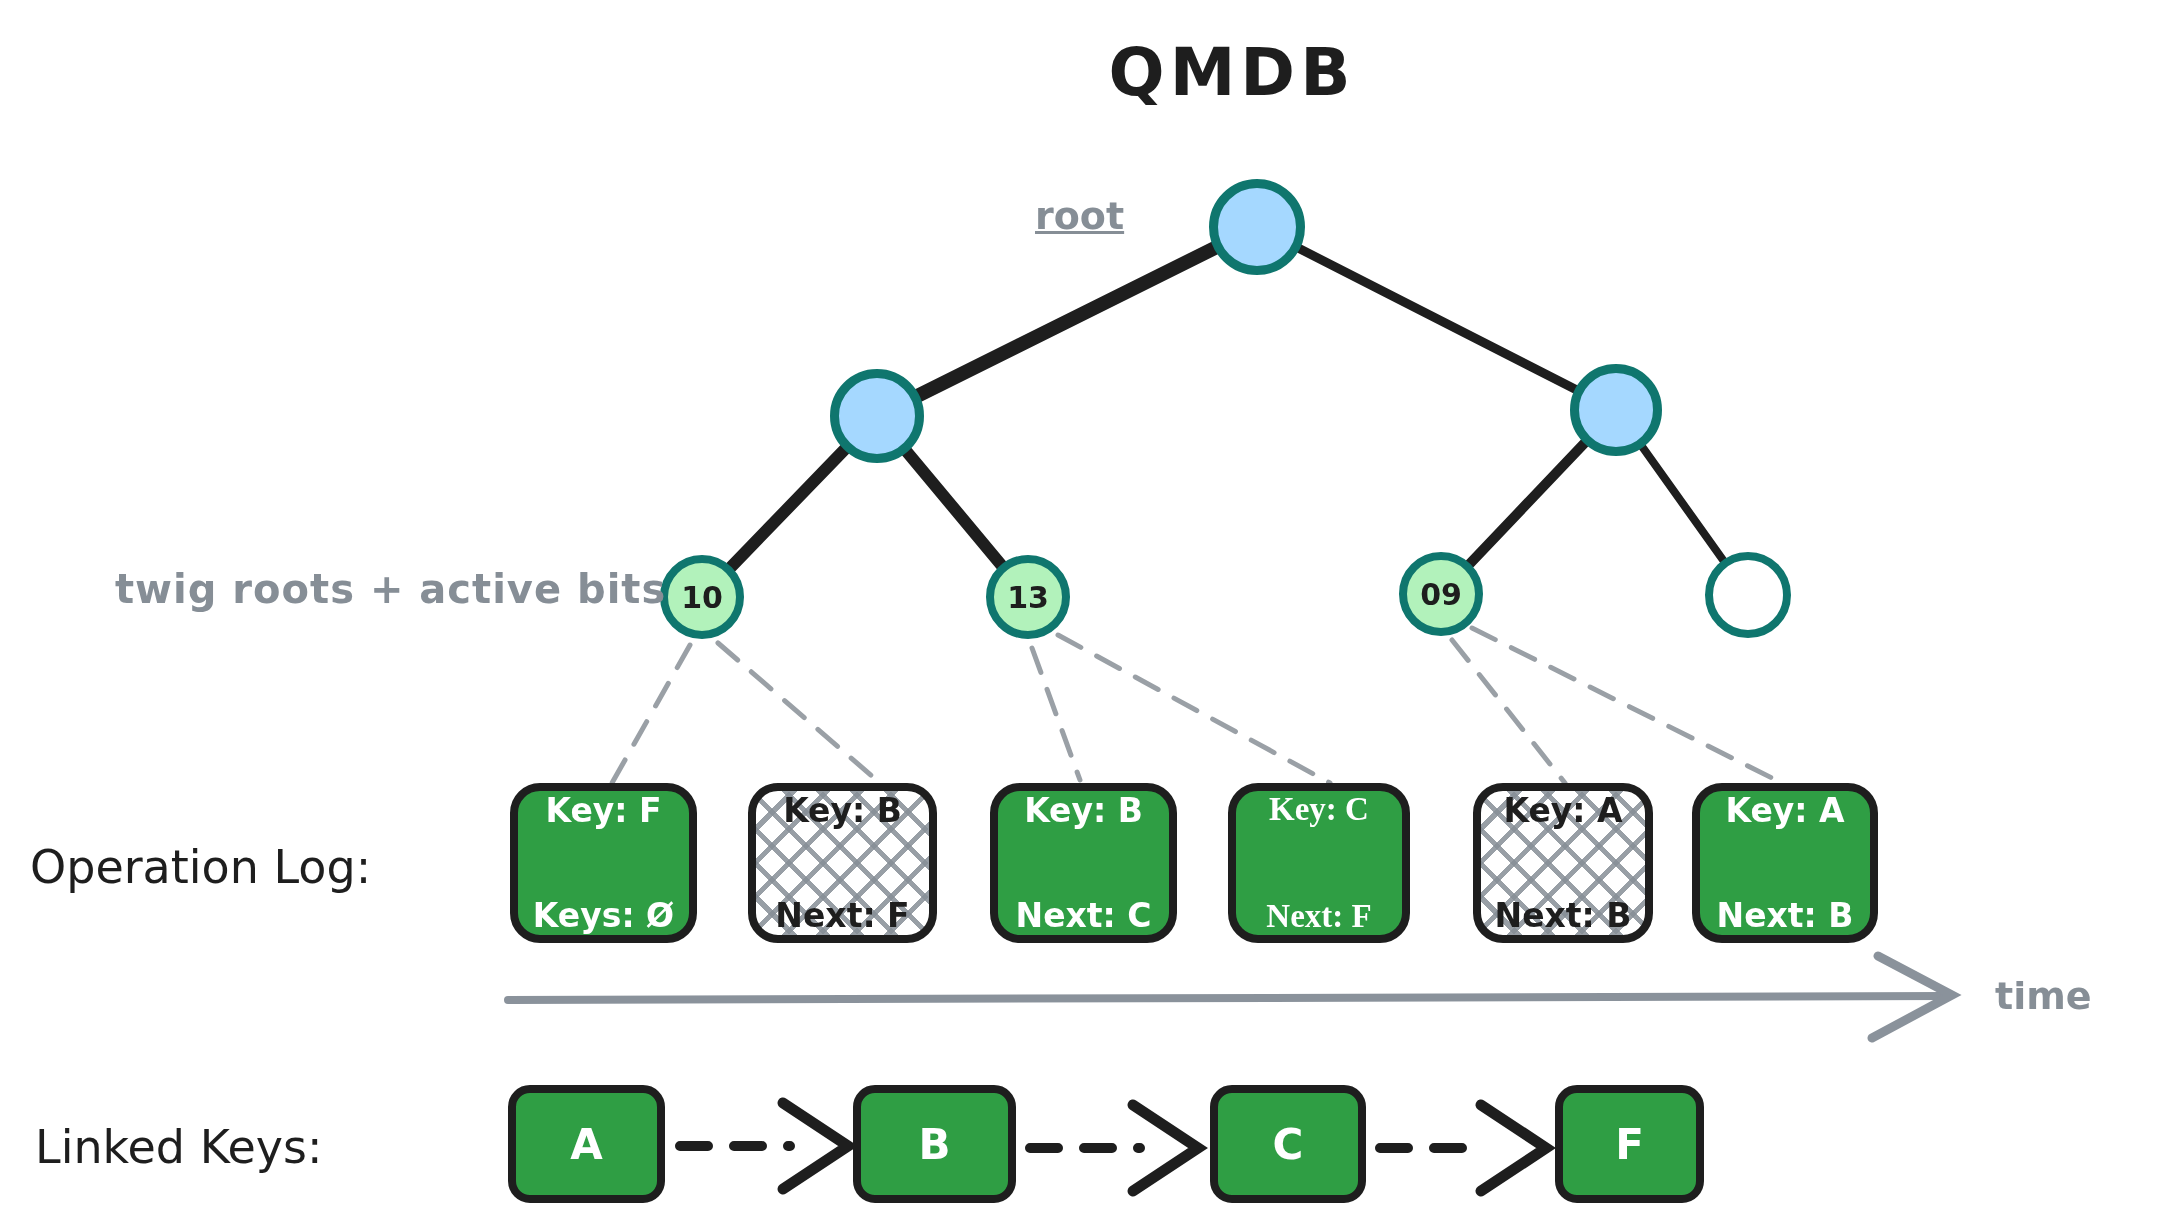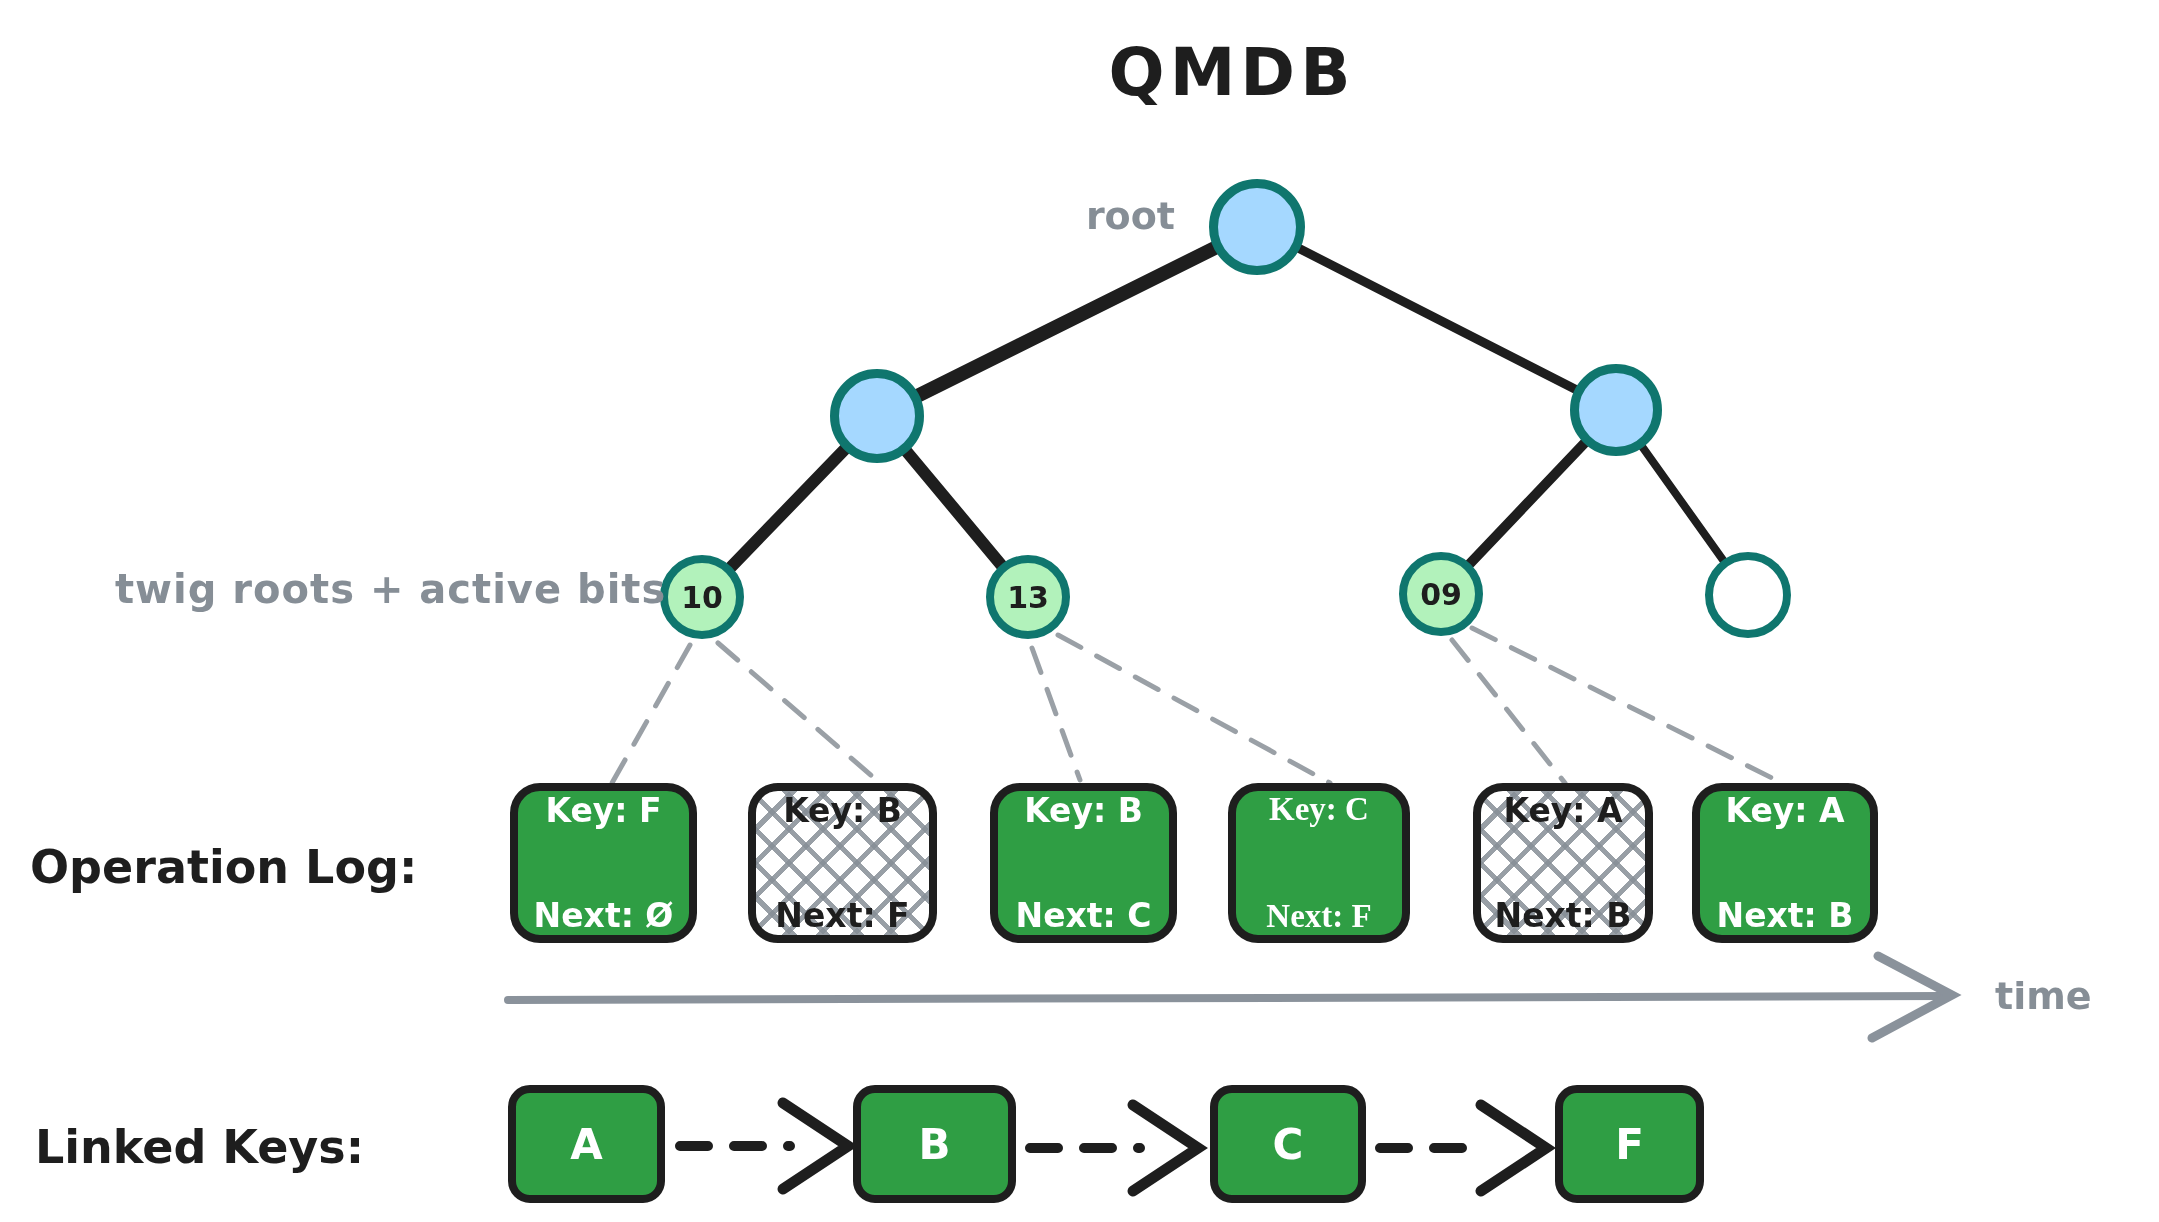--- a/index.html
+++ b/index.html
@@ -13,24 +13,24 @@
   }
   #connectors{position:absolute;left:0;top:0;width:2159px;height:1222px;z-index:1;}
   .abs{position:absolute;box-sizing:border-box;}
 
   
   .title{
     top:34px;left:1232px;transform:translateX(-50%);
     font-size:66px;font-weight:bold;letter-spacing:5px;z-index:3;
   }
   .gray-label{color:#868e96;font-weight:600;z-index:3;}
-  .root-label{top:194px;left:1035px;width:140px;text-align:right;font-size:38px;}
+  .root-label{top:194px;left:1035px;width:140px;font-size:38px;text-decoration:underline;}
   .twig-label{top:566px;left:115px;font-size:40px;letter-spacing:1px;}
   .time-label{top:974px;left:1995px;font-size:38px;}
-  .section-label{font-size:46px;font-weight:700;z-index:3;}
+  .section-label{font-size:46px;font-weight:400;z-index:3;}
   .oplog-label{top:840px;left:30px;}
   .linked-label{top:1120px;left:35px;}
 
   
   .node{
     border:9px solid #0f766e;border-radius:50%;
     display:flex;align-items:center;justify-content:center;
     z-index:2;
   }
   .node-blue{background:#a5d8ff;}
@@ -136,21 +136,21 @@
   </div>
   <div class="abs node node-green n-t01">
     <span>09</span>
   </div>
   <div class="abs node node-empty n-tw"></div>
 
   <div class="abs section-label oplog-label">Operation Log:</div>
 
   <div class="abs opbox op-active op1">
     <span class="line">Key: F</span>
-    <span class="line">Next: Ø</span>
+    <span class="line">Keys: Ø</span>
   </div>
   <div class="abs opbox op-stale op2">
     <span class="line">Key: B</span>
     <span class="line">Next: F</span>
   </div>
   <div class="abs opbox op-active op3">
     <span class="line">Key: B</span>
     <span class="line">Next: C</span>
   </div>
   <div class="abs opbox op-active op4">

